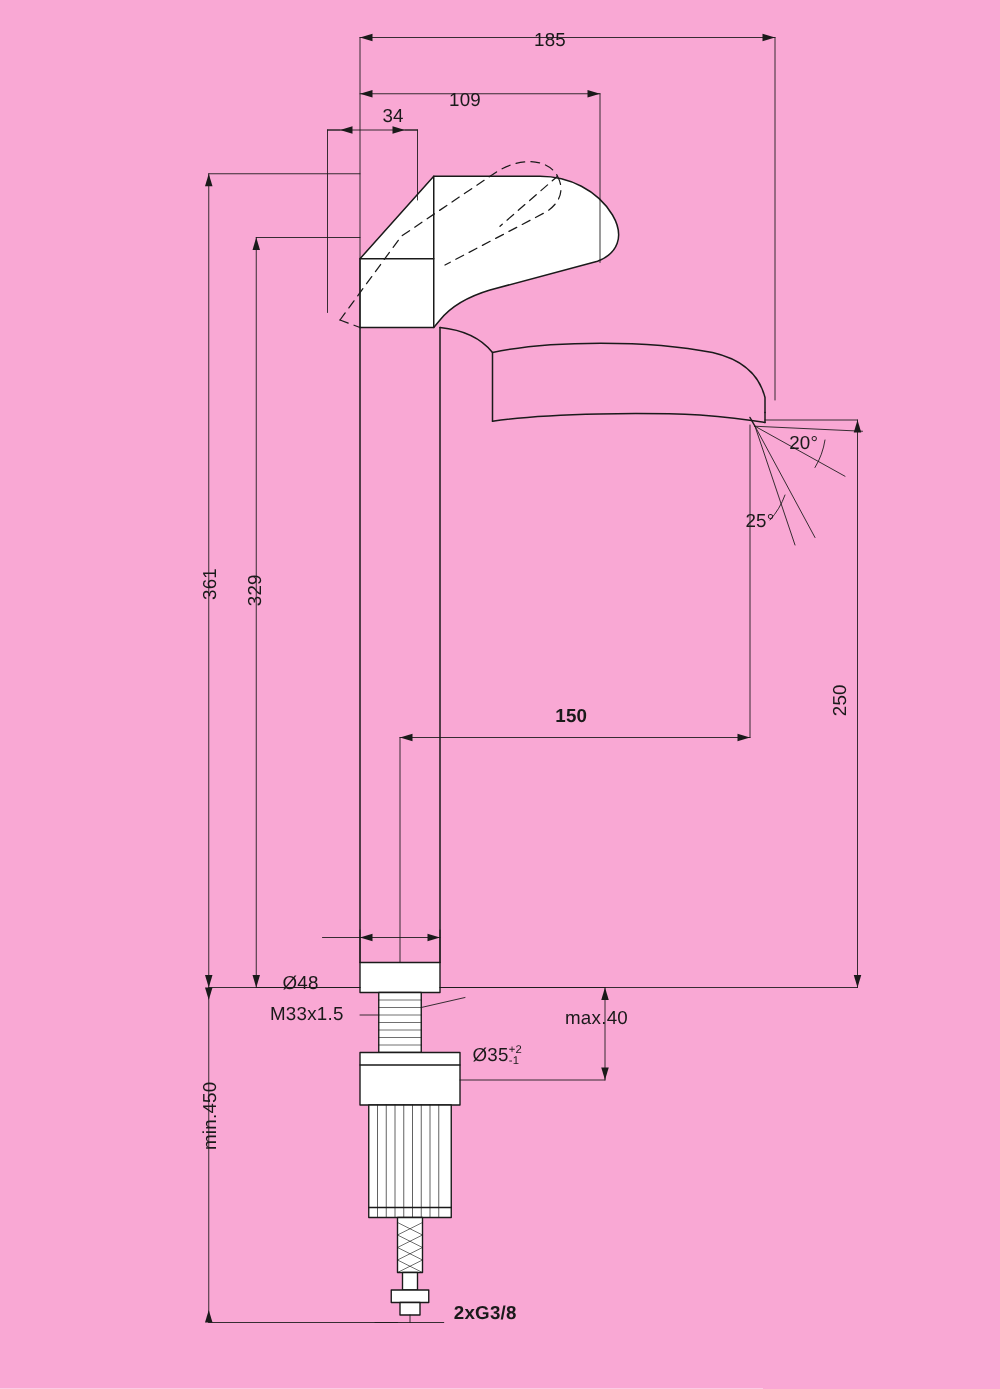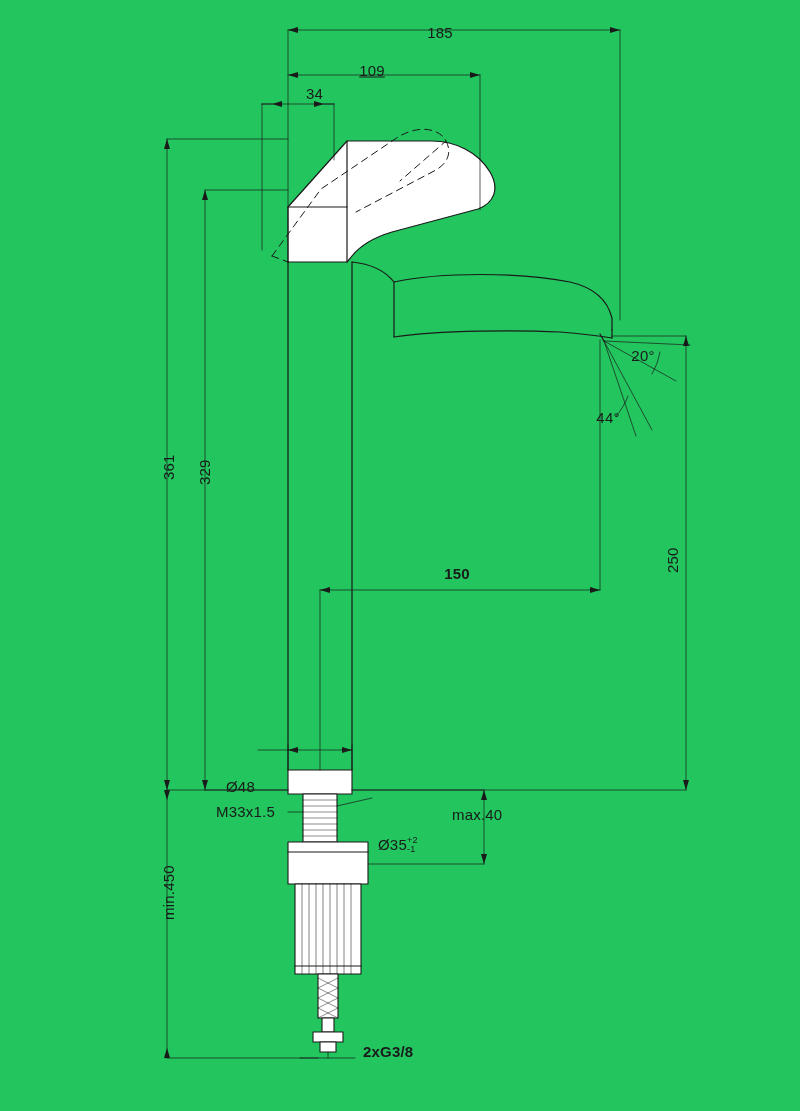--- a/index.html
+++ b/index.html
@@ -7,21 +7,21 @@
     padding: 0;
     background: #ffffff;
   }
   body {
     font-family: "Liberation Sans", sans-serif;
   }
   #page {
     position: relative;
     width: 800px;
     height: 1111px;
-    background: #22c55e;
+    background: #f9a8d4;
     overflow: hidden;
   }
   #drawing {
     position: absolute;
     left: 0;
     top: 0;
     width: 800px;
     height: 1111px;
   }
   .dim-label {
@@ -191,35 +191,35 @@
         <path d="M167 1048 l-3 10 l6 0 z" fill="#1a1a1a" stroke="none"></path>
 
         <path d="M300 1058 L355 1058"></path>
         <path d="M328 1052 L328 1058"></path>
       </g>
     </g>
   </svg>
 
   <div class="dim-label" style="left:440px; top:32px; transform:translate(-50%,-50%);">185</div>
 
-  <div class="dim-label" style="left:372px; top:70px; transform:translate(-50%,-50%);text-decoration:underline;">109</div>
+  <div class="dim-label" style="left:372px; top:80px; transform:translate(-50%,-50%);">109</div>
 
   <div class="dim-label" style="left:296px; top:93px; transform:translate(-50%,-50%);padding-left:37px;">34</div>
 
   <div class="dim-label vert" style="left:160px; top:480px;">361</div>
 
   <div class="dim-label vert" style="left:196px; top:485px;">329</div>
 
   <div class="dim-label vert" style="left:664px; top:573px;">250</div>
 
   <div class="dim-label" style="left:457px; top:573px; transform:translate(-50%,-50%);font-weight:bold;">150</div>
 
   <div class="dim-label" style="left:643px; top:355px; transform:translate(-50%,-50%);text-align:right;">20°</div>
 
-  <div class="dim-label" style="left:608px; top:417px; transform:translate(-50%,-50%);">44°</div>
+  <div class="dim-label" style="left:608px; top:417px; transform:translate(-50%,-50%);">25°</div>
 
   <div class="dim-label" style="left:226px; top:778px;">Ø48</div>
 
   <div class="dim-label" style="left:216px; top:803px;">M33x1.5</div>
 
   <div class="dim-label" style="left:378px; top:836px;">
     <span>Ø35</span><span class="tol"><span>+2</span><br><span>-1</span></span>
   </div>
 
   <div class="dim-label" style="left:452px; top:806px;text-align:right;">max.40</div>

